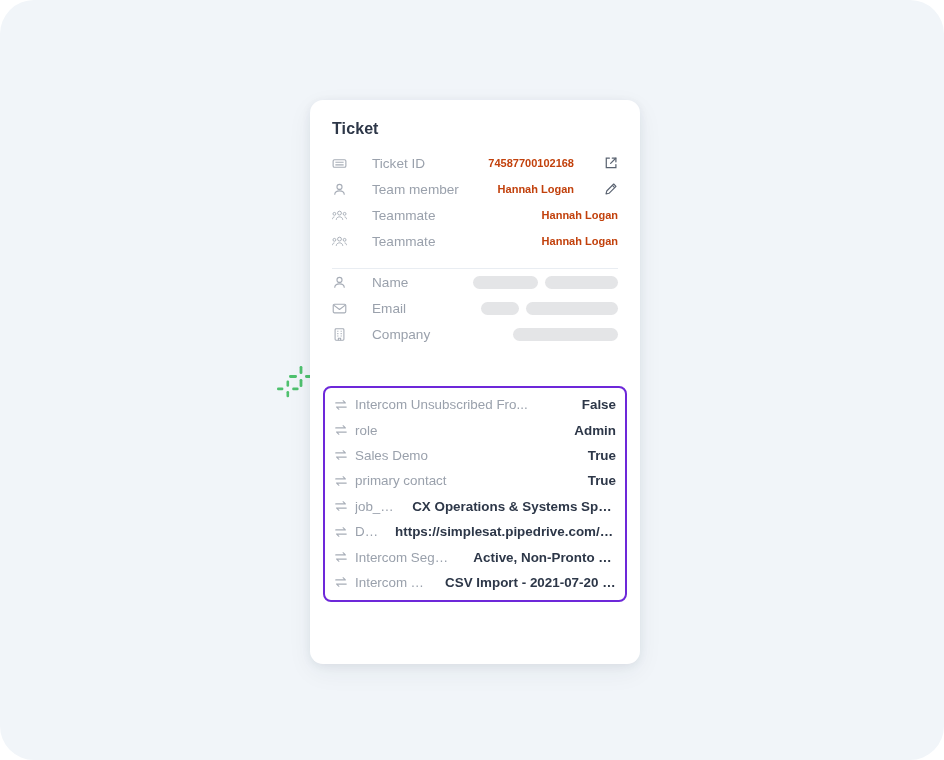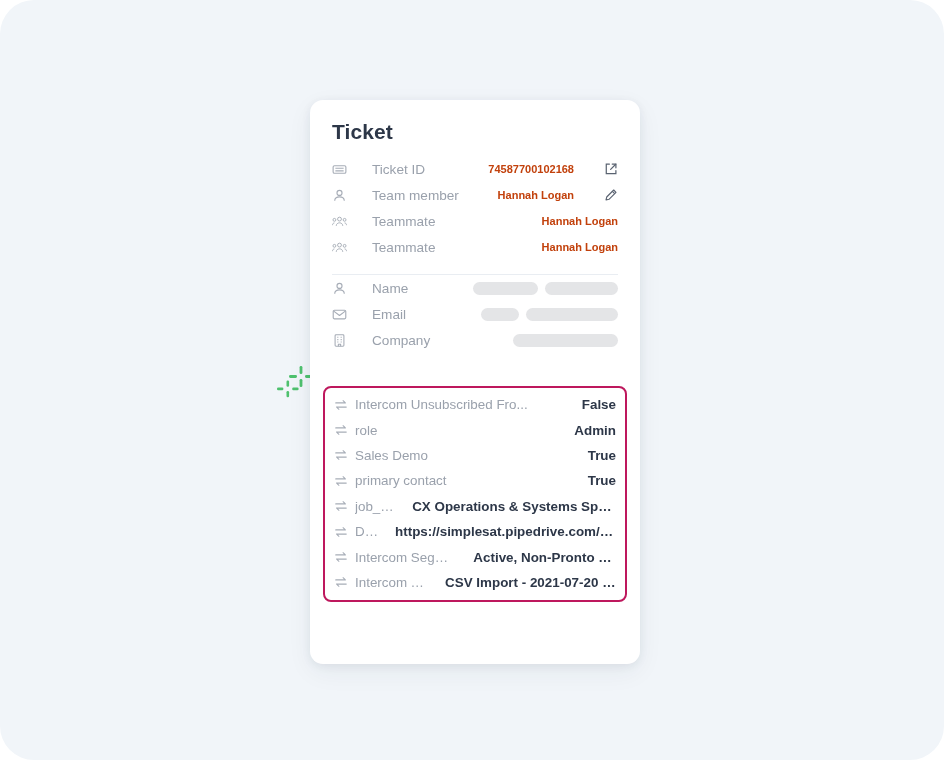--- a/index.html
+++ b/index.html
@@ -35,21 +35,21 @@
     width: 330px; height: 564px;
     background: #ffffff;
     border-radius: 13px;
     box-shadow: 0 2px 10px rgba(32, 45, 70, 0.07),
                 0 8px 26px rgba(32, 45, 70, 0.06);
   }
 
   .card-inner { padding: 20px 22px 0 22px; }
 
   .section-title {
-    font-size: 21px;
+    font-size: 16px;
     font-weight: bold;
     color: #2d3748;
     letter-spacing: .1px;
   }
 
   .ticket-title { margin-bottom: 12px; }
 
   
   .row {
     display: flex;
@@ -110,21 +110,21 @@
     height: 13px;
     border-radius: 7px;
     background: #e4e5e7;
   }
 
   
   .attr-block {
     position: absolute;
     left: 13px; top: 286px;
     width: 304px;
-    border: 2px solid #be185d;
+    border: 2px solid #6d28d9;
     border-radius: 8px;
     background: #ffffff;
     padding: 4px 9px 5px 9px;
   }
 
   .attr-row {
     display: flex;
     align-items: center;
     height: 25.4px;
     gap: 7px;

